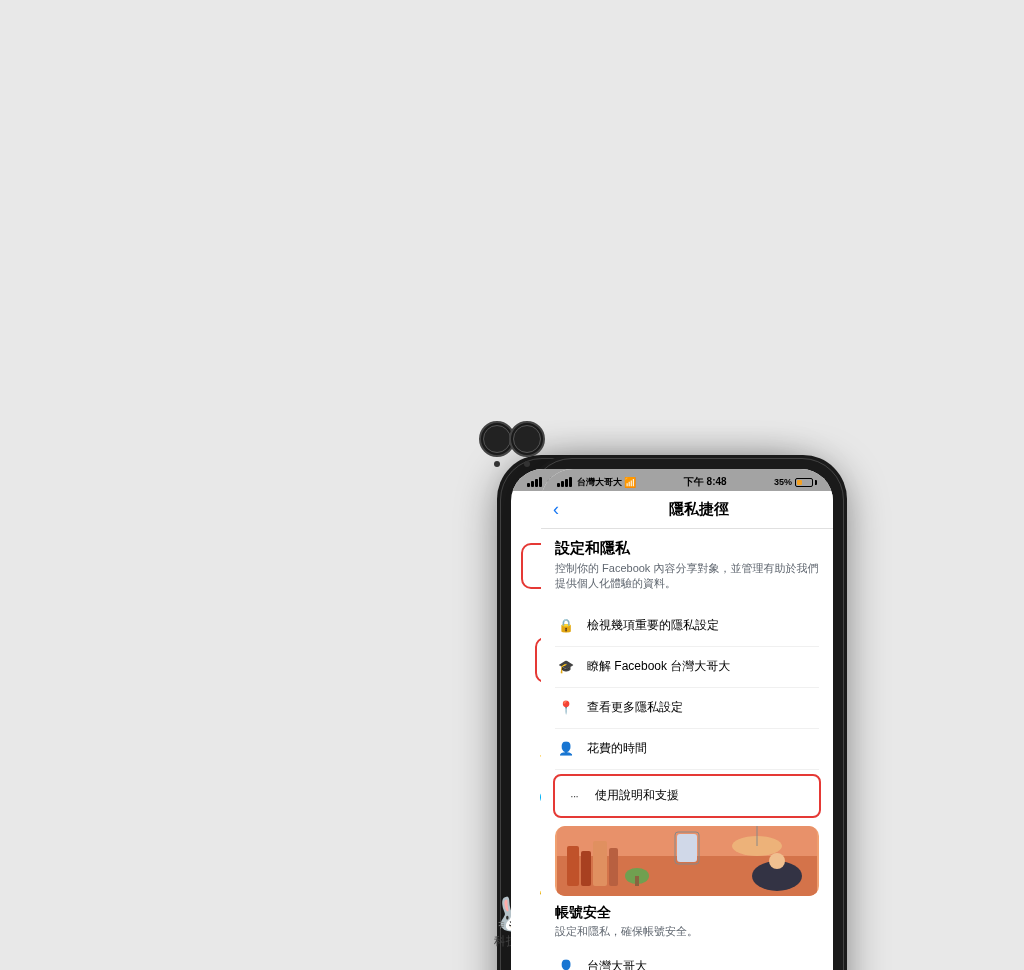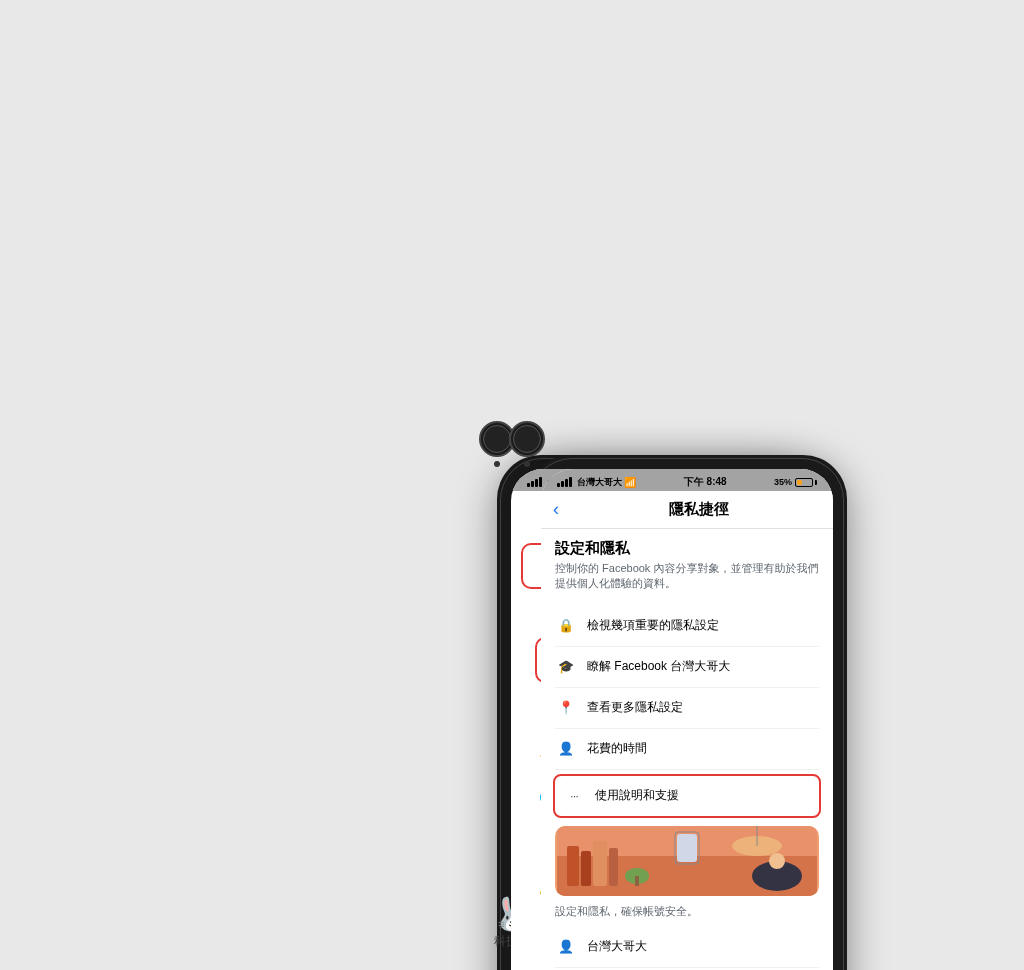--- a/index.html
+++ b/index.html
@@ -442,20 +442,21 @@
 
               <ellipse cx="80" cy="50" rx="12" ry="8" fill="#70a050"></ellipse>
               <rect x="78" y="50" width="4" height="10" fill="#8B6340"></rect>
 
               <rect x="120" y="8" width="20" height="28" fill="#d0d8e8" rx="3"></rect>
               <rect x="118" y="6" width="24" height="32" fill="none" stroke="#888" strokewidth="2" rx="3"></rect>
             </svg>
           </div>
 
           <div class="account-security">
+            <div class="account-security-title">帳號安全</div>
             <div class="account-security-desc">設定和隱私，確保帳號安全。</div>
             <div class="privacy-item">
               <div class="privacy-item-icon">👤</div>
               <span>台灣大哥大</span>
             </div>
           </div>
         </div>
 
       </div>
     </div>

